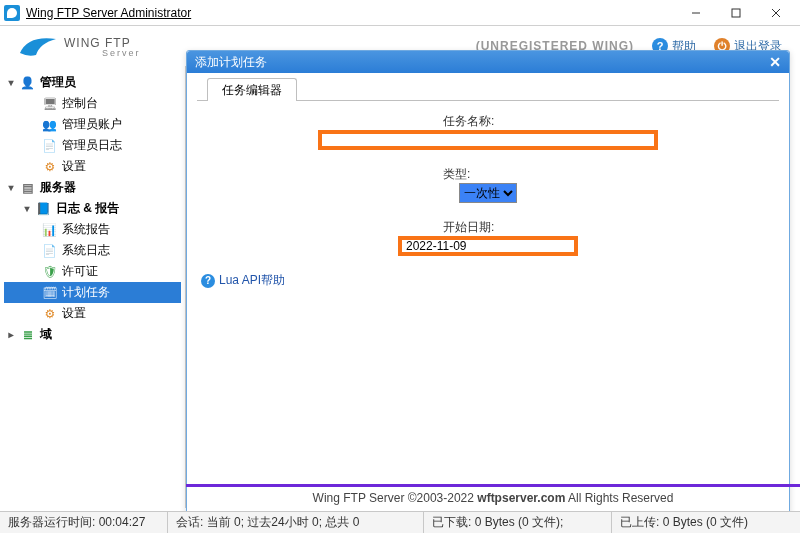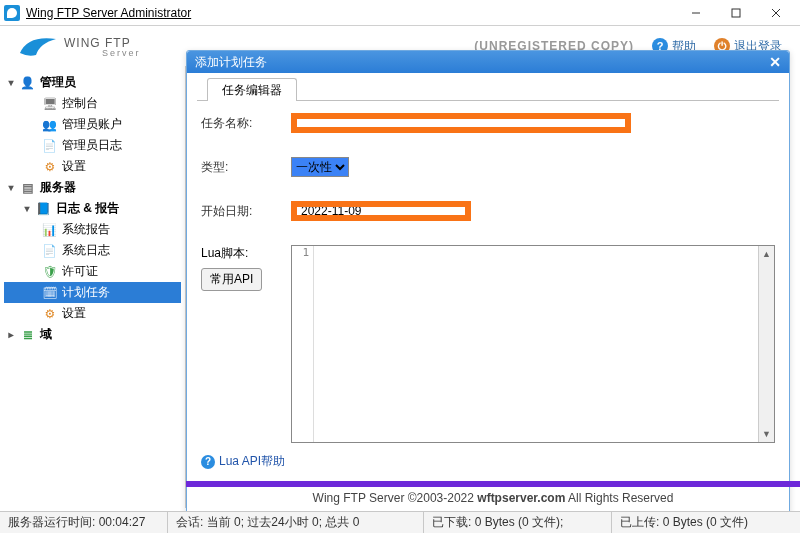--- a/index.html
+++ b/index.html
@@ -42,44 +42,44 @@
 .content { flex: 1; position: relative; background: #fff; }
 
 
 .modal { position: absolute; left: 0; top: -16px; right: 10px; height: 520px; background: #fff; border: 1px solid #6fa9e0; box-shadow: 0 2px 6px rgba(0,0,0,0.15); border-radius: 3px 3px 0 0; }
 .modal-title { height: 22px; background: linear-gradient(#4a95e0,#2b7dd6); color: #fff; display: flex; align-items: center; padding: 0 8px; border-radius: 3px 3px 0 0; font-size: 12px; }
 .modal-title .close { margin-left: auto; cursor: pointer; font-size: 14px; font-weight: bold; }
 .modal-body { padding: 4px 10px 0 10px; height: 400px; }
 .tab-strip { height: 24px; border-bottom: 1px solid #bfbfbf; display: flex; }
 .tab { padding: 3px 14px; border: 1px solid #bfbfbf; border-bottom: none; background: #fff; margin-left: 10px; border-radius: 3px 3px 0 0; position: relative; top: 1px; cursor: pointer; }
 .form-area { padding: 12px 4px 0 4px; }
-.form-row { display: flex; align-items: center; margin-bottom: 24px; }
+.form-row { display: flex; align-items: center; margin-bottom: 16px; flex-direction: column; }
 .form-row .lbl { width: 90px; color: #333; }
-.form-row input[type=text] { height: 20px; border: 6px solid #f97316; padding: 0 4px; background: #fff; }
+.form-row input[type=text] { height: 20px; border: 4px solid #f97316; padding: 0 4px; background: #fff; }
 .form-row select { height: 20px; border: 1px solid #888; background: #3b82f6; }
 .in-name { width: 340px; }
 .in-date, .in-time { width: 180px; }
 .lua-row { display: flex; align-items: flex-start; }
 .lua-left { width: 90px; }
 .lua-left .lbl { margin-bottom: 6px; display: block; }
 .api-btn { border: 1px solid #999; background: #f2f2f2; padding: 2px 8px; border-radius: 3px; cursor: pointer; }
 .lua-editor { flex: 1; height: 198px; border: 1px solid #888; background: #fff; display: flex; position: relative; }
 .lua-gutter { width: 22px; text-align: right; padding-right: 4px; color: #888; font-family: monospace; font-size: 11px; border-right: 1px solid #ddd; }
 .lua-text { flex: 1; padding: 1px 4px; font-family: monospace; }
 .lua-scroll { position: absolute; right: 0; top: 0; bottom: 0; width: 16px; background: #f0f0f0; border-left: 1px solid #ccc; }
 .lua-scroll .arr { position: absolute; left: 0; right: 0; height: 16px; display: flex; align-items: center; justify-content: center; color: #666; font-size: 9px; }
 .lua-scroll .arr.up { top: 0; }
 .lua-scroll .arr.dn { bottom: 0; }
 .help-link { margin-top: 10px; display: flex; align-items: center; gap: 4px; color: #2255aa; cursor: pointer; }
 .help-link .q { width: 14px; height: 14px; border-radius: 50%; background: #2b8de0; color: #fff; display: flex; align-items: center; justify-content: center; font-size: 10px; font-weight: bold; }
 .modal-footer { position: absolute; bottom: 6px; right: 14px; display: flex; gap: 2px; }
 .dlg-btn { border: 1px solid #999; background: #f2f2f2; padding: 3px 12px; border-radius: 3px; cursor: pointer; }
 
 
-.copyright { position: absolute; left: 186px; right: 0; bottom: 24px; text-align: center; color: #444; font-size: 11px; padding: 4px 0; border-top: 6px solid #6d28d9; }
+.copyright { position: absolute; left: 186px; right: 0; bottom: 24px; text-align: center; color: #444; font-size: 11px; padding: 4px 0; border-top: 3px solid #6d28d9; }
 .copyright b { font-weight: bold; }
 
 
 .statusbar { position: absolute; left: 0; right: 0; bottom: 0; height: 22px; background: #f4f4f4; border-top: 1px solid #c8c8c8; display: flex; align-items: center; font-size: 11px; color: #333; }
 .status-cell { padding: 0 8px; border-right: 1px solid #c8c8c8; height: 100%; display: flex; align-items: center; white-space: nowrap; }
 .status-cell.w1 { width: 168px; }
 .status-cell.w2 { width: 256px; }
 .status-cell.w3 { width: 188px; }
 .status-cell.w4 { flex: 1; border-right: none; }
 
@@ -121,21 +121,21 @@
       <svg viewBox="0 0 40 26">
           <path d="M2 20 Q10 2 38 6 Q22 10 18 22 Q10 24 2 20 Z" fill="#1a8fd8"></path>
         </svg>
     </span>
     <span class="logo-text">
       <span>WING FTP</span>
       <span class="sub">Server</span>
     </span>
   </div>
   <div class="header-right">
-    <span class="unreg">(UNREGISTERED COPY)</span>
+    <span class="unreg">(UNREGISTERED WING)</span>
     <span class="hdr-link">
       <span class="ico">?</span>
       <span>帮助</span>
     </span>
     <span class="hdr-link red">
       <span class="ico">⏻</span>
       <span>退出登录</span>
     </span>
   </div>
 </div>
@@ -220,34 +220,20 @@
           </div>
           <div class="form-row">
             <span class="lbl">类型:</span>
             <select><option>一次性</option></select>
           </div>
           <div class="form-row">
             <span class="lbl">开始日期:</span>
             <input type="text" class="in-date" value="2022-11-09" style="">
           </div>
 
-          <div class="lua-row">
-            <div class="lua-left">
-              <span class="lbl">Lua脚本:</span>
-              <button class="api-btn">常用API</button>
-            </div>
-            <div class="lua-editor">
-              <div class="lua-gutter">1</div>
-              <div class="lua-text"></div>
-              <div class="lua-scroll">
-                <div class="arr up">▲</div>
-                <div class="arr dn">▼</div>
-              </div>
-            </div>
-          </div>
 
           <div class="help-link">
             <span class="q">?</span>
             <span>Lua API帮助</span>
           </div>
         </div>
       </div>
       <div class="modal-footer">
         <button class="dlg-btn">确 定</button>
         <button class="dlg-btn">取 消</button>

